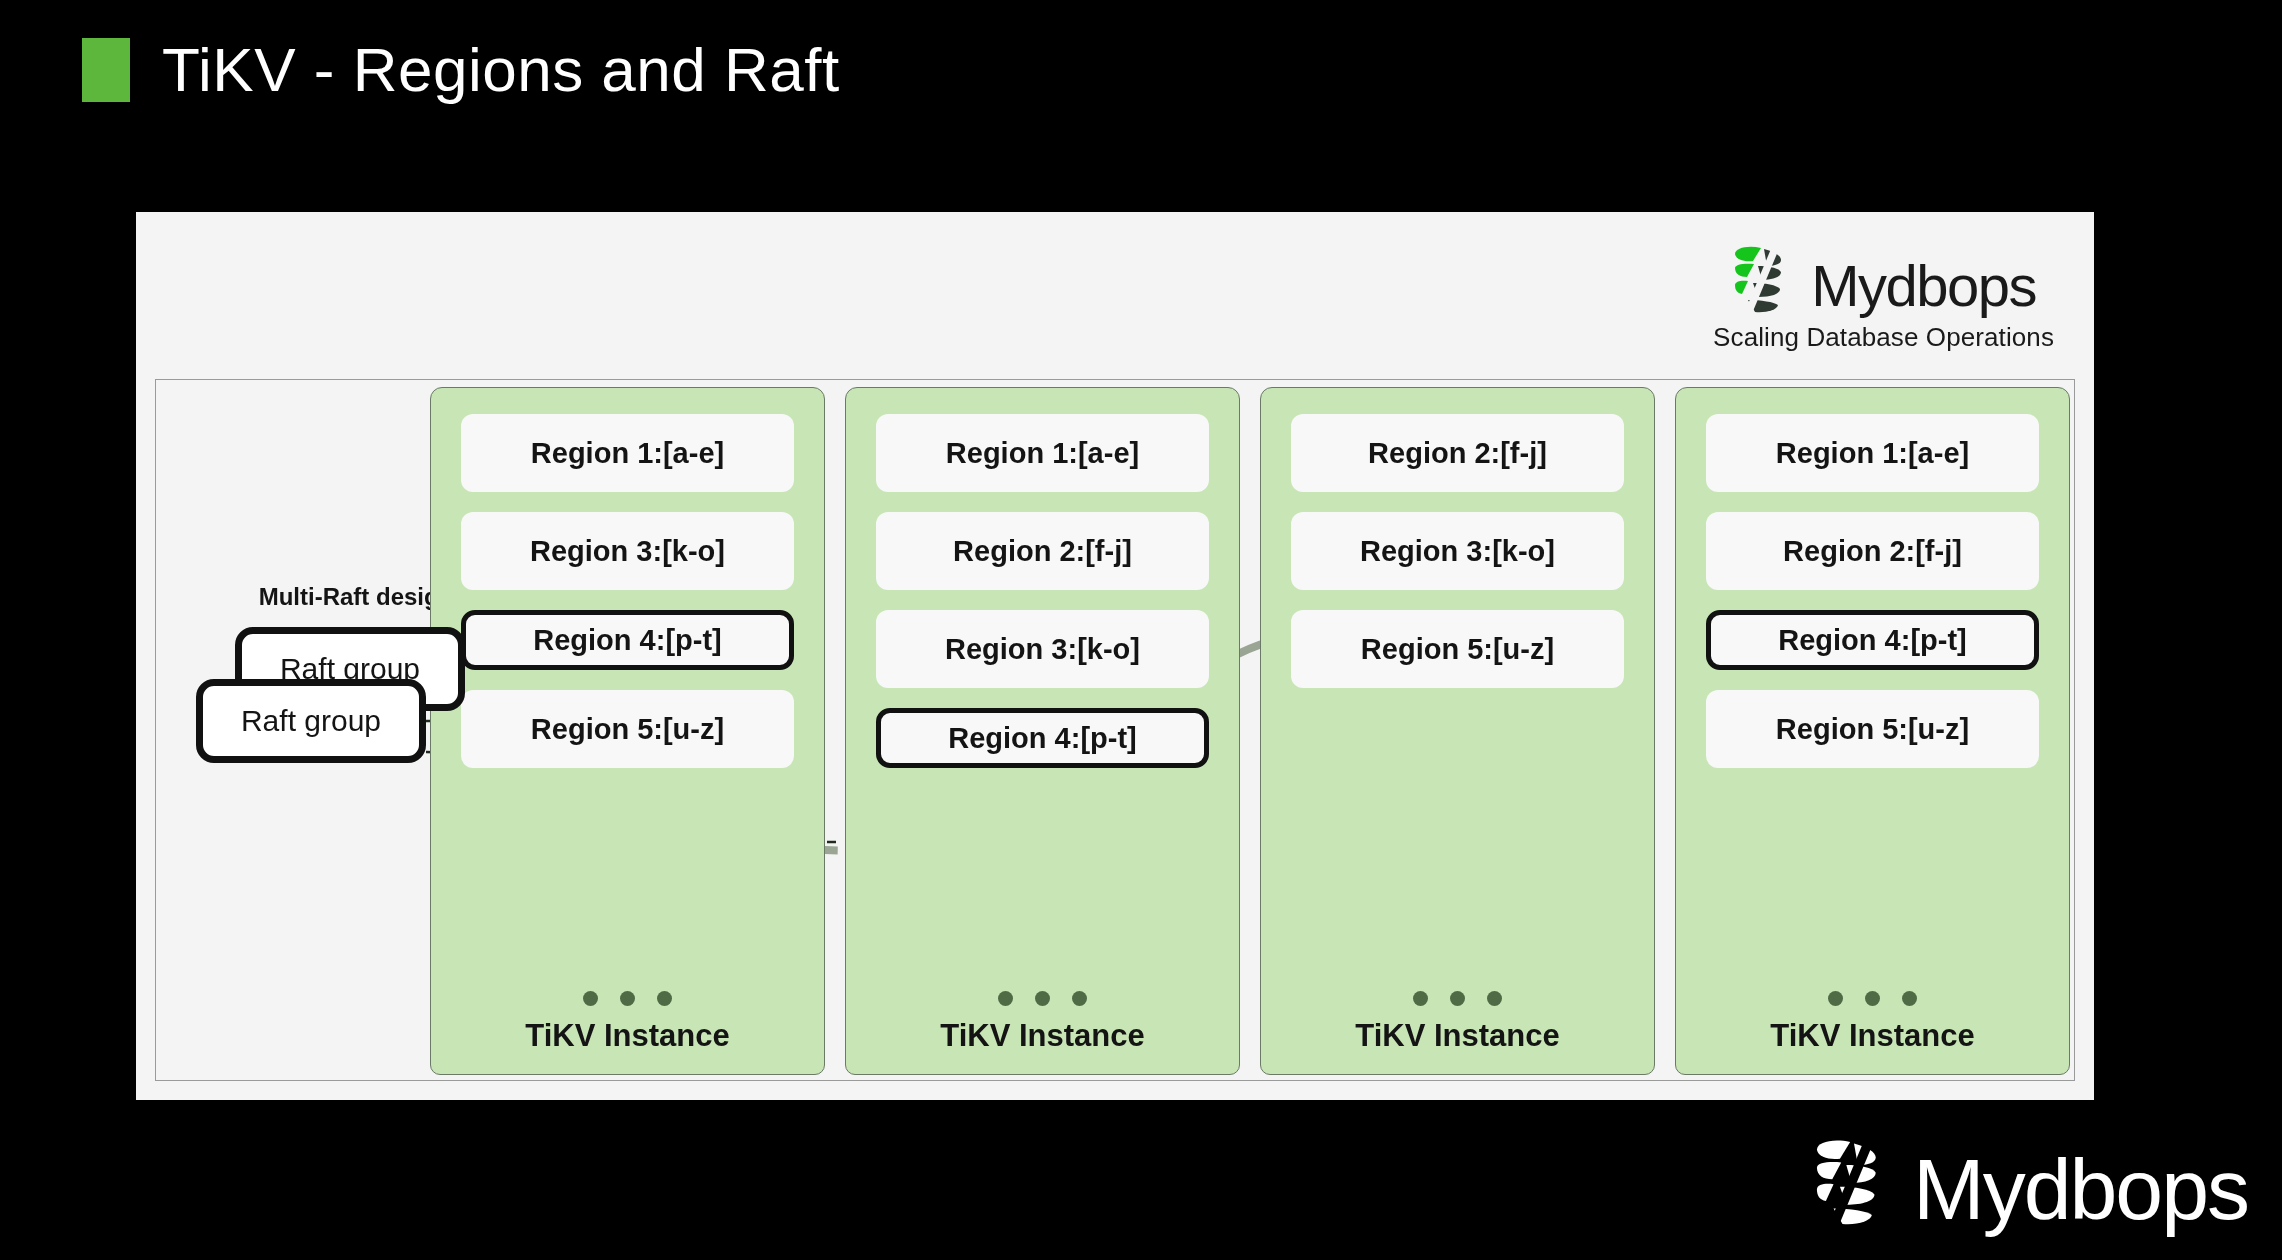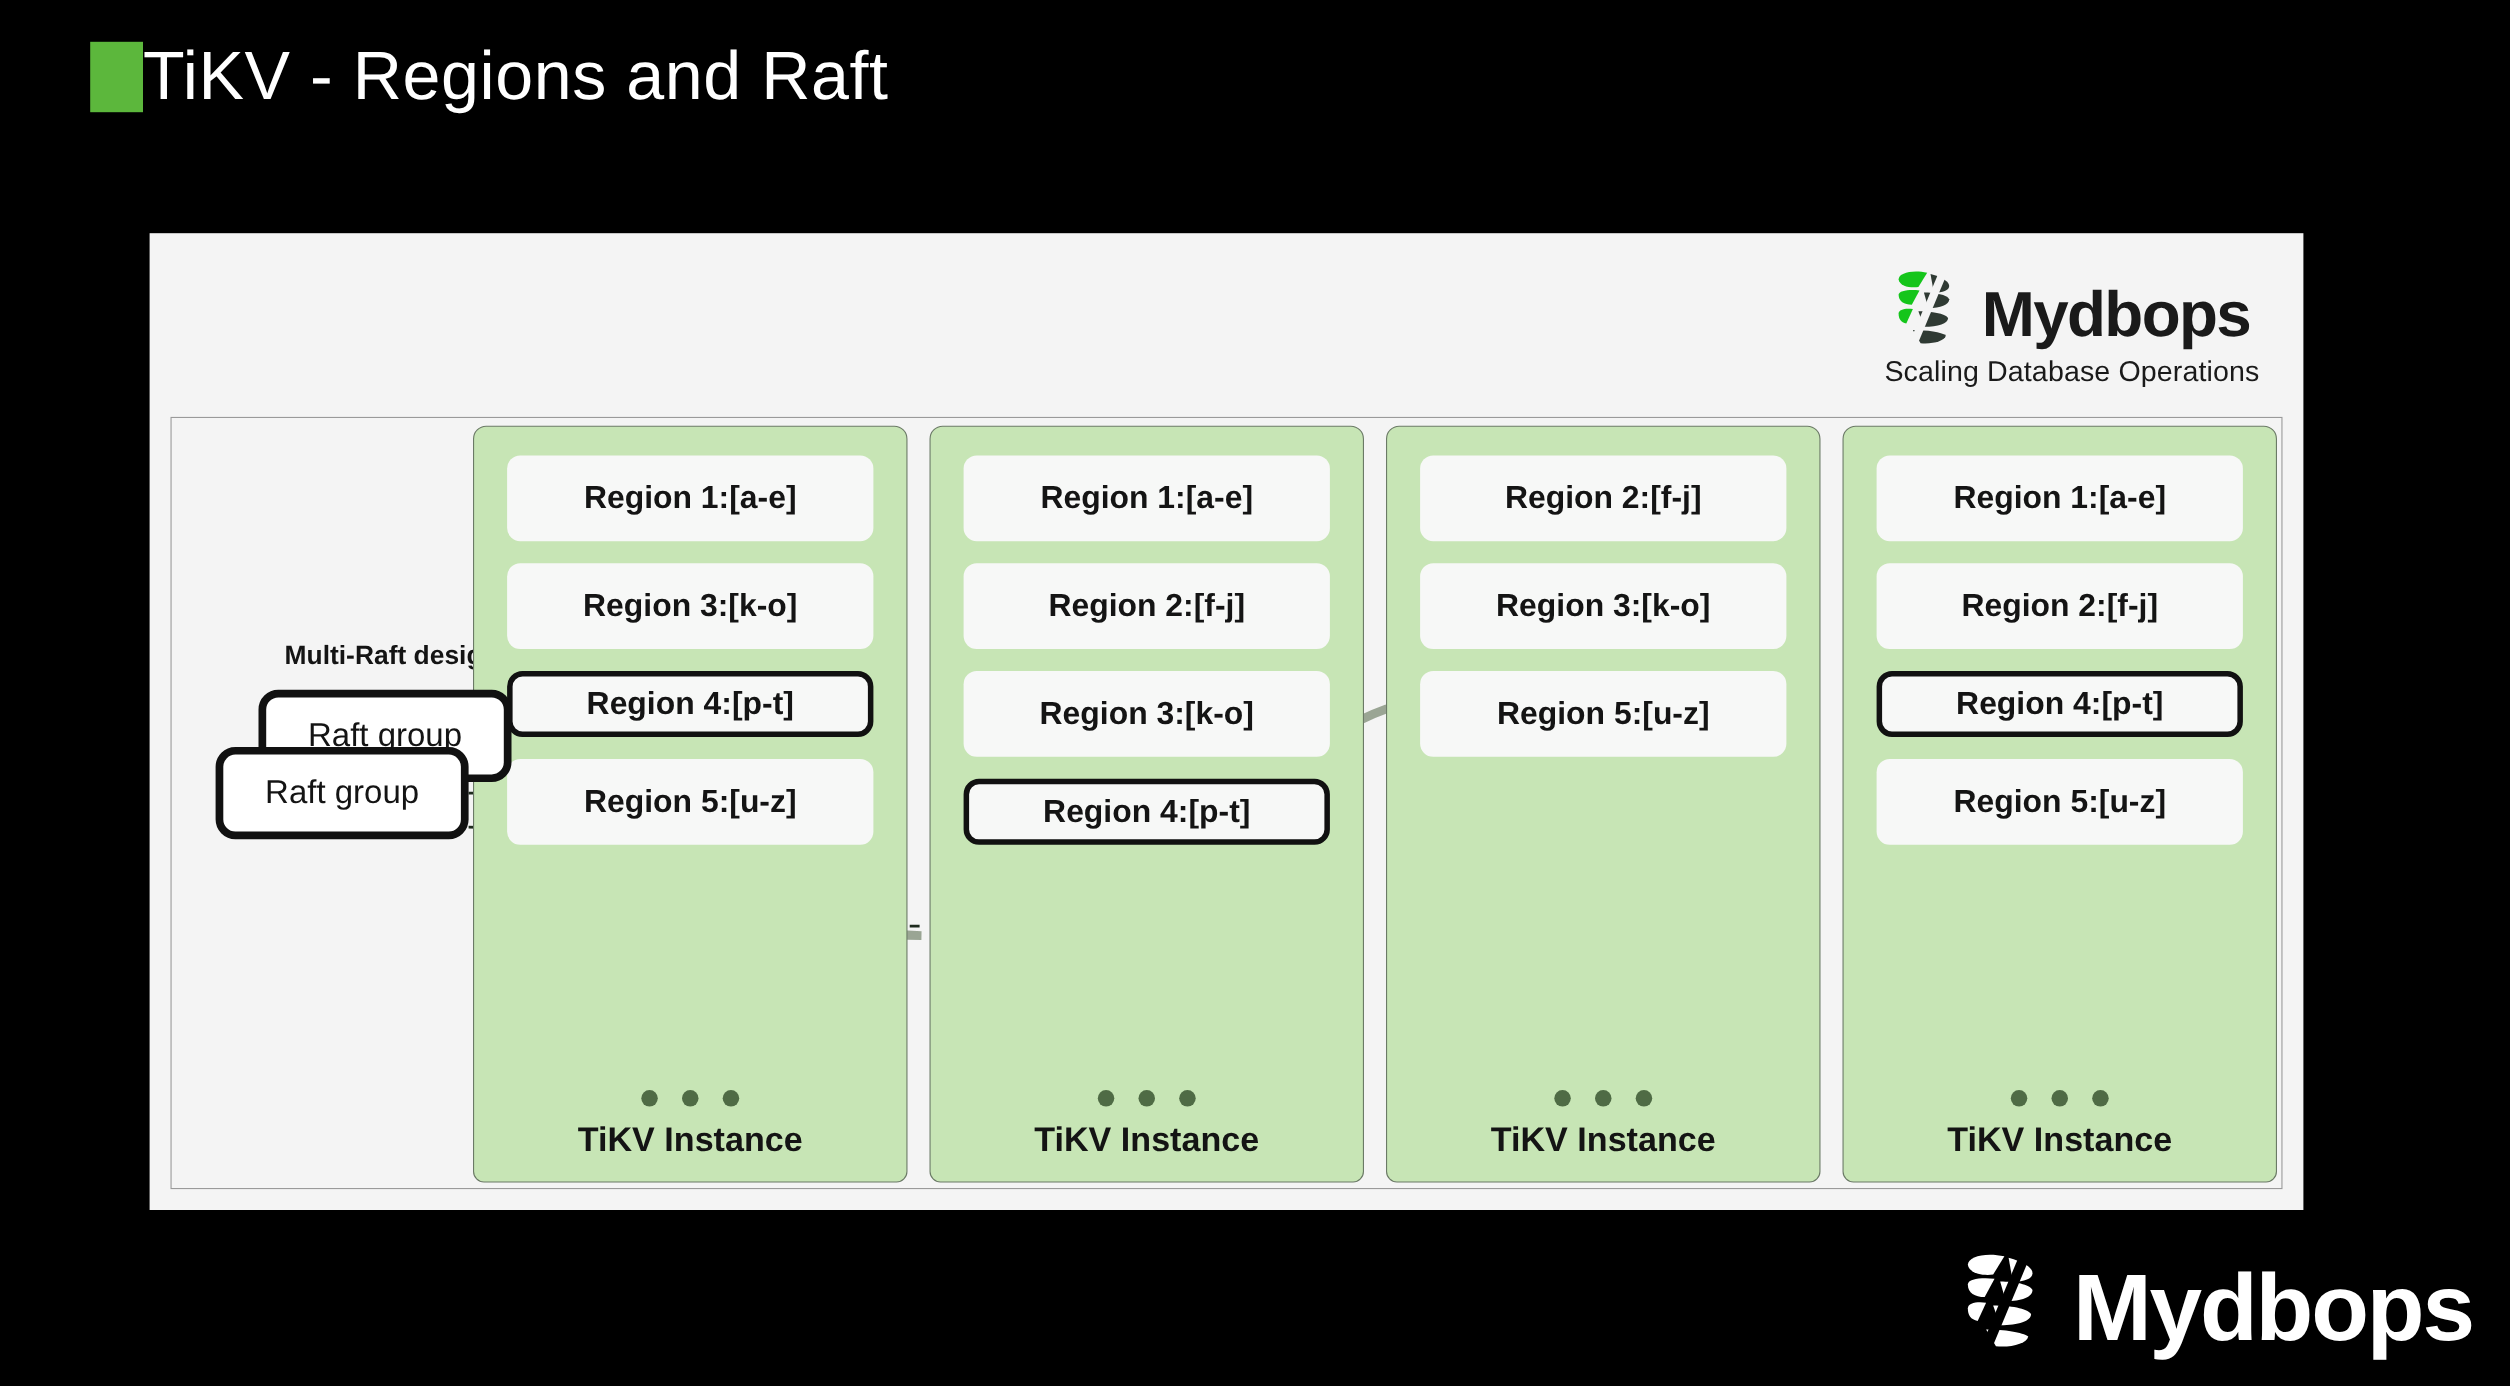--- a/index.html
+++ b/index.html
@@ -19,20 +19,21 @@
     background: #000000;
   }
 
   
   .title-row {
     position: absolute;
     left: 82px;
     top: 30px;
     display: flex;
     align-items: center;
+    gap: 32px;
     height: 80px;
   }
   .title-swatch {
     width: 48px;
     height: 64px;
     background: #5CB73C;
     flex: 0 0 auto;
   }
   .slide-title {
     color: #FFFFFF;
@@ -67,21 +68,21 @@
     align-items: center;
     gap: 14px;
   }
   .logo-mark {
     width: 66px;
     height: 72px;
     flex: 0 0 auto;
   }
   .logo-word {
     font-size: 58px;
-    font-weight: bold;
+    font-weight: normal;
     color: #1A1A1A;
     letter-spacing: -1.5px;
     line-height: 1;
     margin-top: 12px;
   }
   .logo-tag {
     margin-top: 6px;
     font-size: 26px;
     font-weight: 500;
     color: #1A1A1A;

